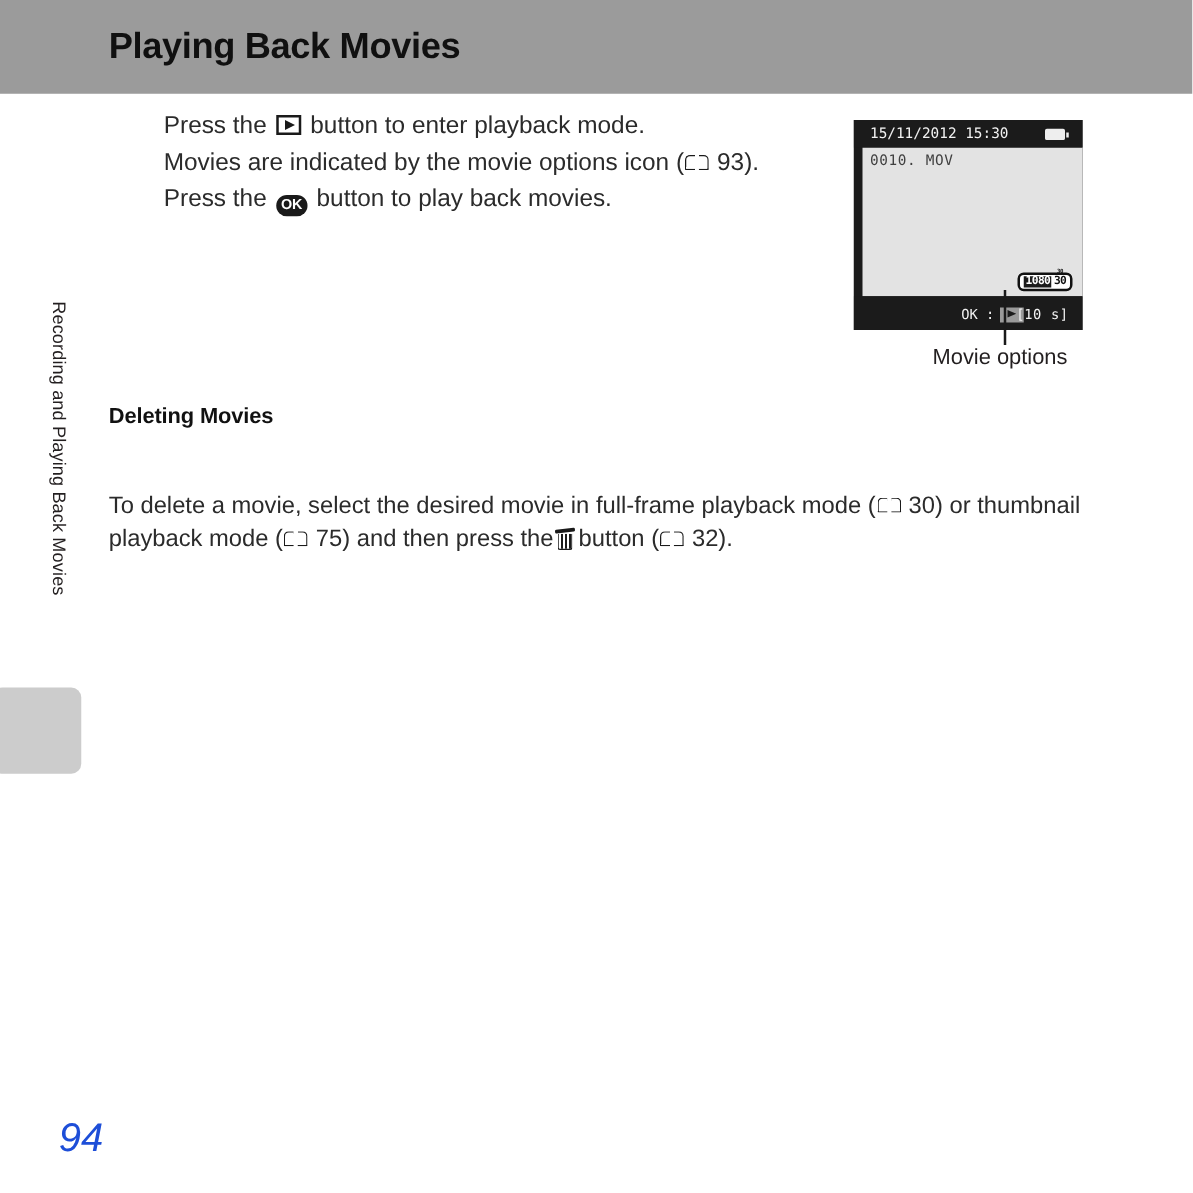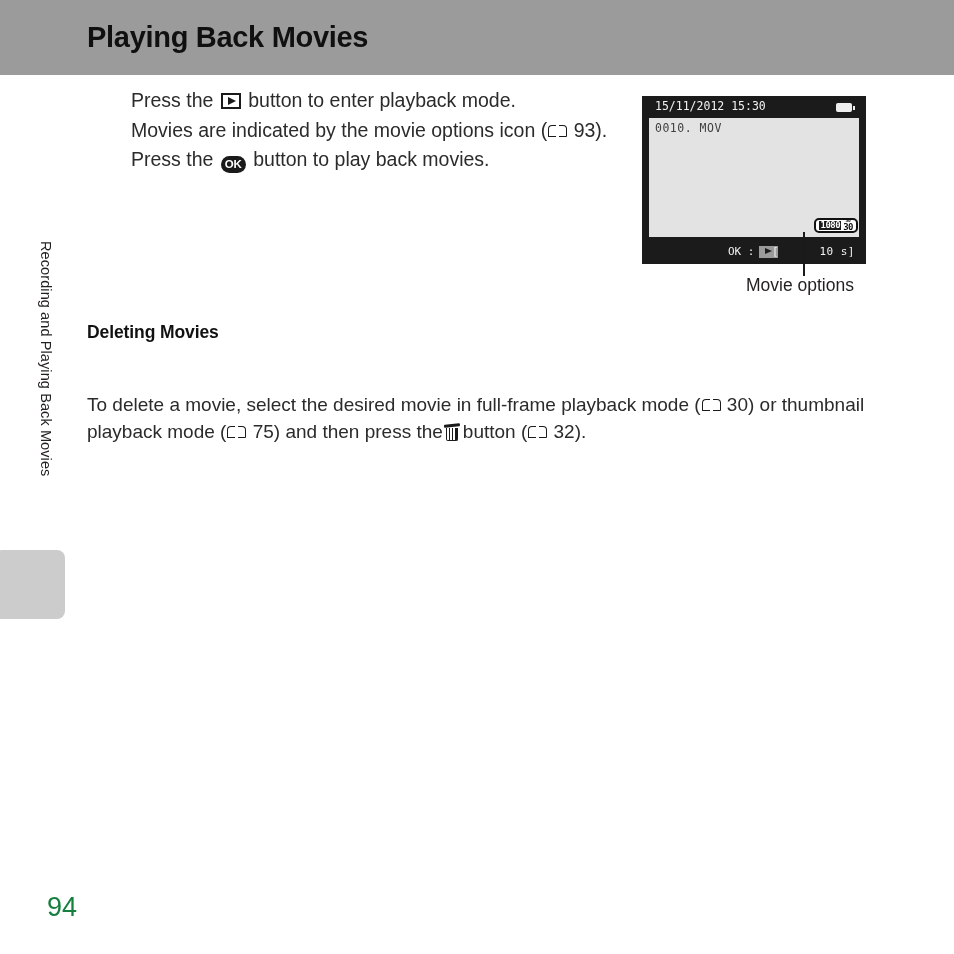--- a/index.html
+++ b/index.html
@@ -207,20 +207,21 @@
     left: 642px;
     top: 96px;
     width: 224px;
     height: 168px;
   }
   .cam-screen {
     position: absolute;
     inset: 0;
     background: #1b1b1b;
     overflow: hidden;
+    margin-left: 41px;
   }
   .cam-topbar {
     position: absolute;
     left: 0;
     top: 0;
     width: 224px;
     height: 22px;
     background: #1b1b1b;
   }
   .cam-date {
@@ -326,21 +327,21 @@
     letter-spacing: 0.5px;
     white-space: nowrap;
   }
 
   
   .cam-badge {
     position: absolute;
     right: 8px;
     top: 122px;
     display: flex;
-    align-items: center;
+    align-items: flex-end;
     gap: 2px;
     background: #ffffff;
     border: 2.2px solid #111;
     border-radius: 5px;
     padding: 1.5px 3px;
     height: 15px;
     box-sizing: border-box;
   }
   .badge-res {
     display: flex;
@@ -390,22 +391,23 @@
     font-size: 17.5px;
     color: #231f20;
     white-space: nowrap;
   }
 
   
   .folio {
     position: absolute;
     left: 47px;
     top: 892px;
-    font-size: 27px;
-    color: #15803d;
+    font-size: 32px;
+    font-style: italic;
+    color: #1d4ed8;
   }
 </style>
 </head>
 <body>
 
 <div class="header-band"></div>
 <div class="page-title">Playing Back Movies</div>
 
 <div class="side-tab"></div>
 <div class="side-label">Recording and Playing Back Movies</div>

